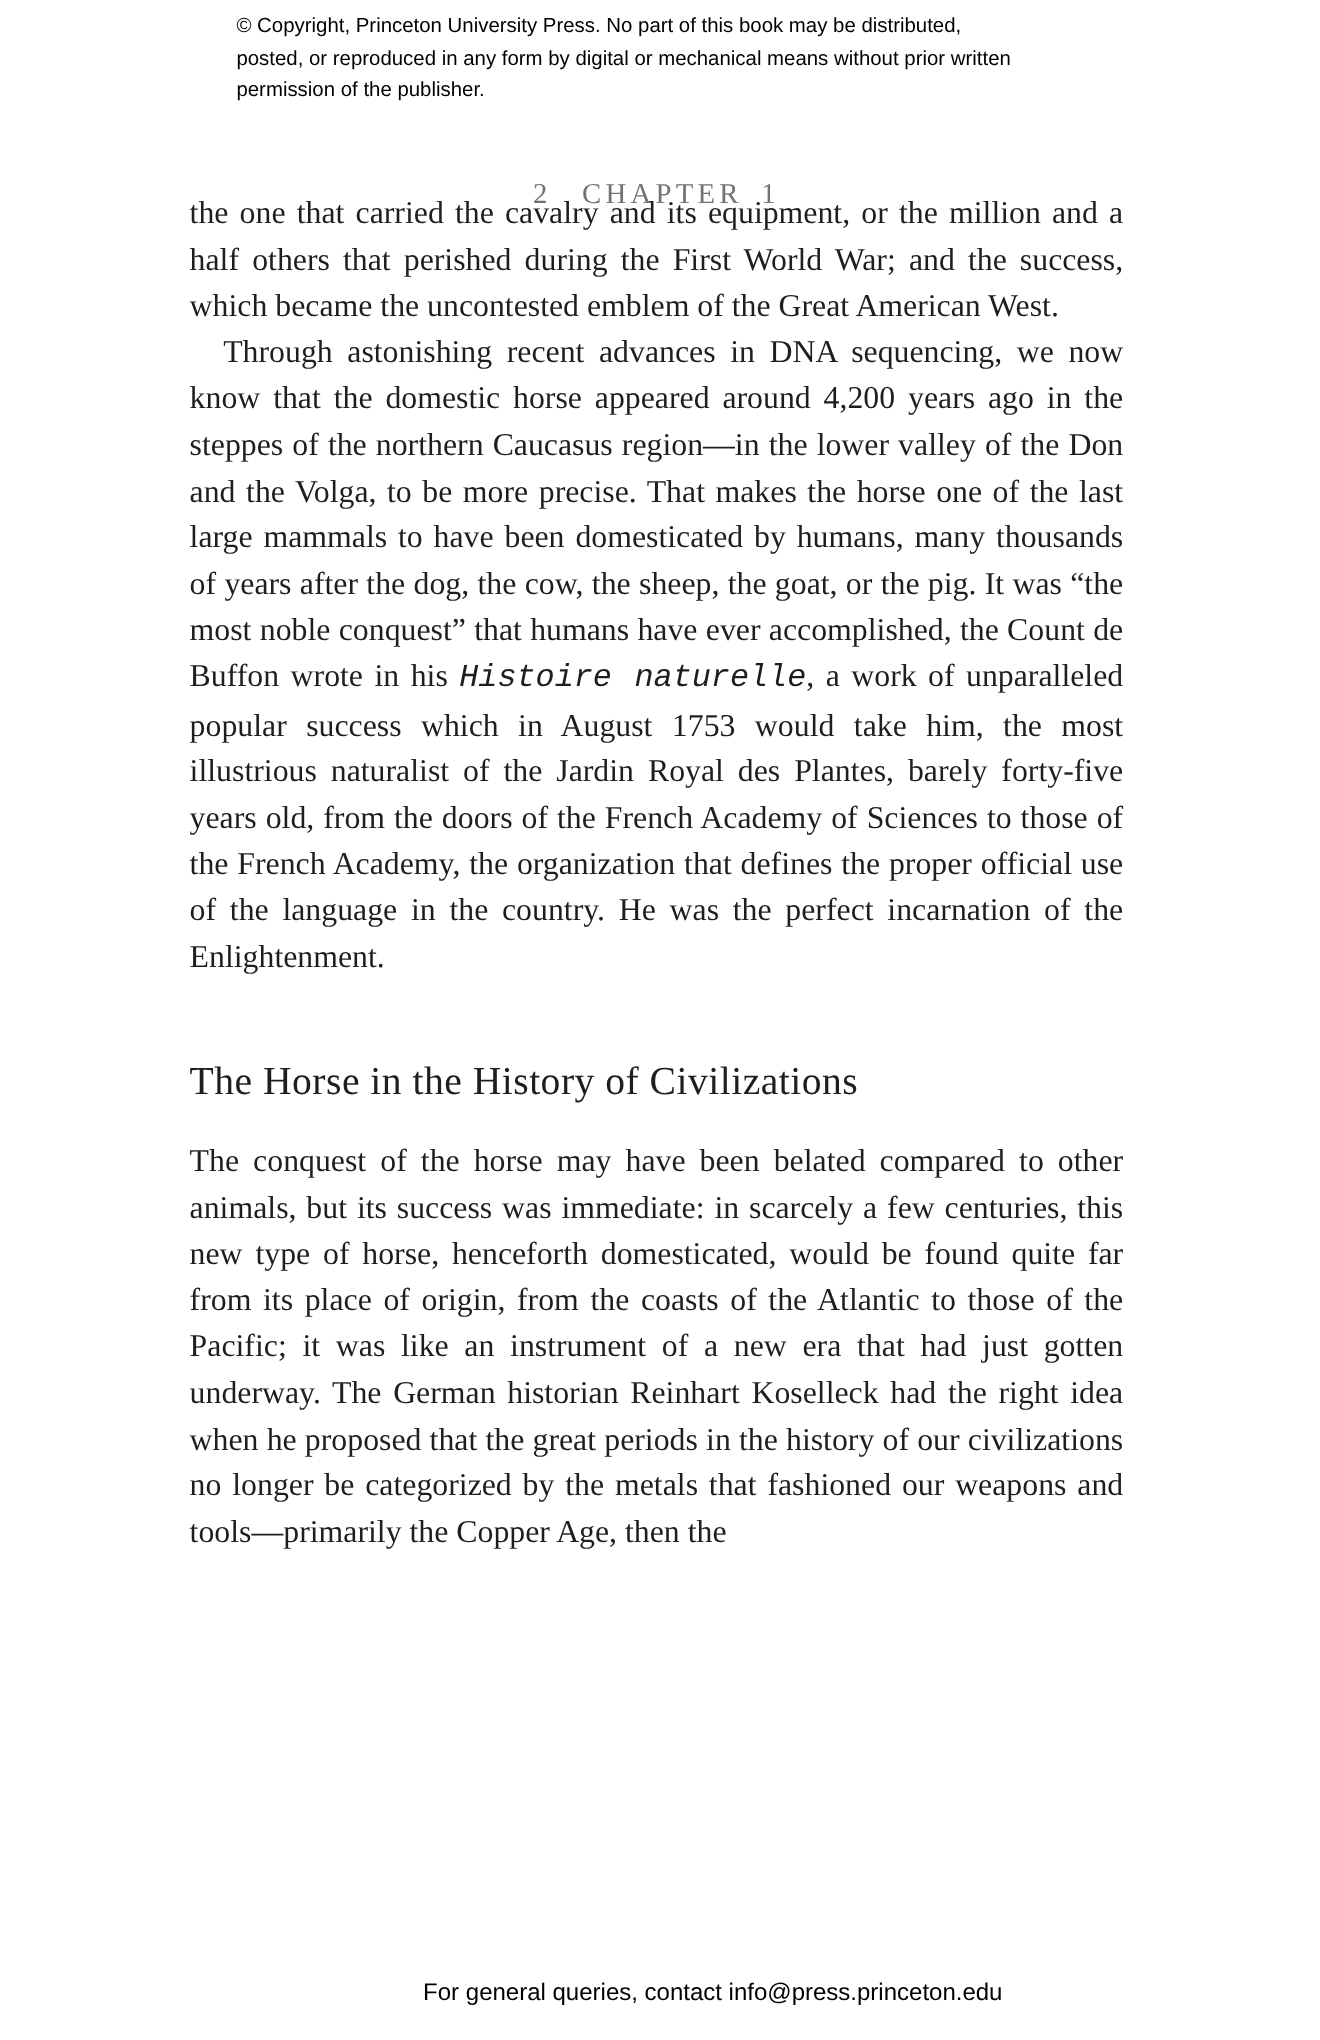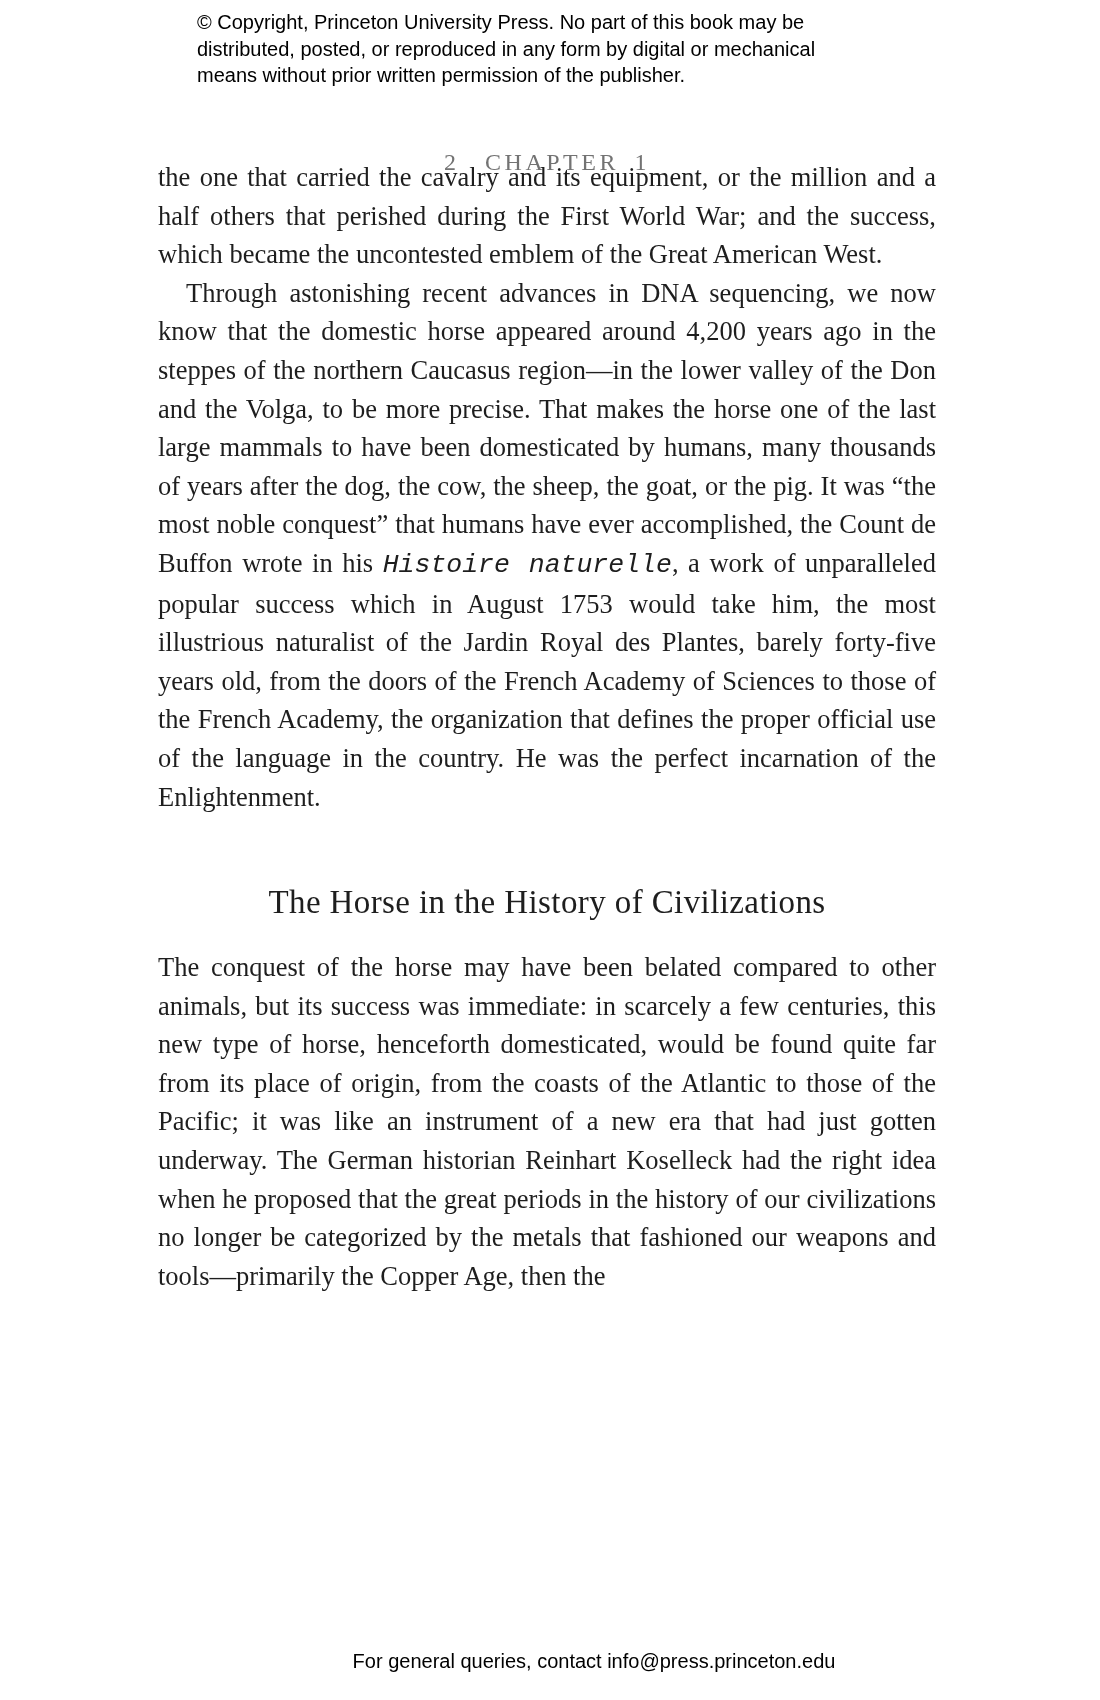--- a/index.html
+++ b/index.html
@@ -15,21 +15,21 @@
     font-family: "Liberation Serif", serif;
     color: #1c1c1c;
     overflow: hidden;
   }
   .copyright {
     position: absolute;
     top: 9px;
     left: 197px;
     width: 655px;
     font-family: "Liberation Sans", sans-serif;
-    font-size: 20px;
+    font-size: 17px;
     line-height: 26.5px;
     color: #000000;
     text-align: left;
   }
   .running-head {
     position: absolute;
     top: 103px;
     left: 158px;
     width: 778px;
     text-align: center;
@@ -59,21 +59,21 @@
     margin: 0;
     padding: 0;
   }
   .para.indent {
     text-indent: 28px;
   }
   .section-heading {
     font-weight: normal;
     font-size: 33px;
     line-height: 40px;
-    text-align: center;
+    text-align: left;
     text-indent: 0;
     letter-spacing: 0.4px;
     margin: 66px 0 26px 0;
     color: #1e1e1e;
   }
   .page-footer {
     position: absolute;
     top: 1650px;
     left: 0;
     width: 1100px;

